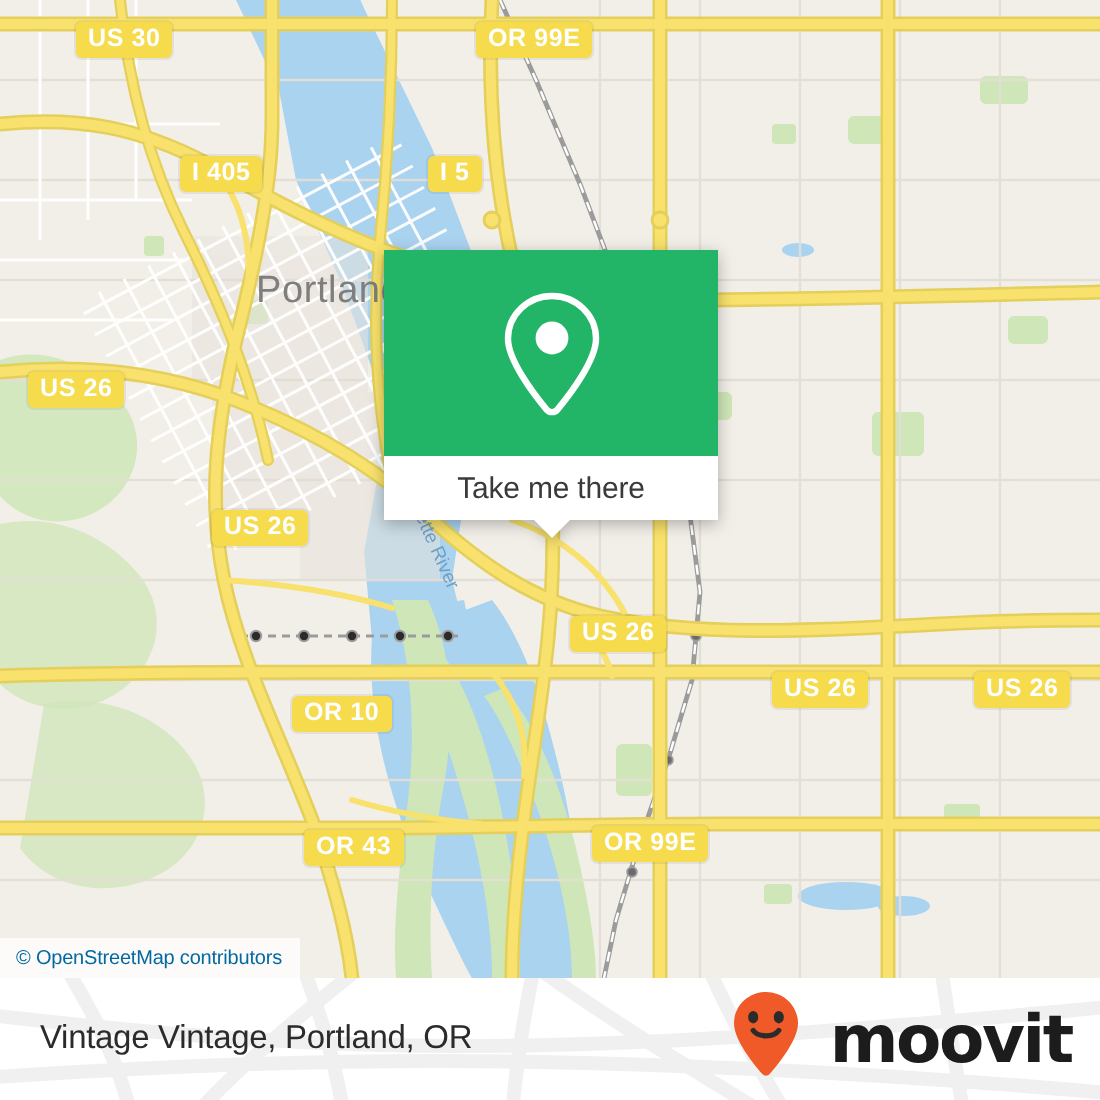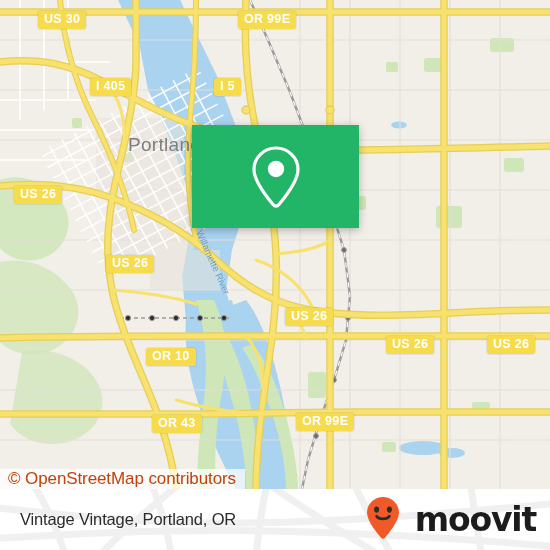--- a/index.html
+++ b/index.html
@@ -26,22 +26,22 @@
   #map svg { display: block; }
 
   
   #attribution {
     position: absolute;
     left: 0; top: 469px;
     height: 20px;
     padding: 0 9px 0 8px;
     display: flex; align-items: center;
     background: rgba(255,255,255,0.72);
-    font-size: 17px;
-    color: #c2410c;
+    font-size: 10px;
+    color: #0369a1;
     letter-spacing: -0.1px;
     white-space: nowrap;
     z-index: 40;
   }
 
   
   #popup {
     position: absolute;
     left: 192px; top: 125px;
     width: 167px;
@@ -313,20 +313,24 @@
       <div id="popup-image">
         <span>
           <svg width="56" height="66" viewBox="0 0 56 66" xmlns="http://www.w3.org/2000/svg">
             <path d="M28 4 C15.8 4 6 13.6 6 25.4 C6 36 18.5 52.6 25.3 60.8
                      C26.7 62.5 29.3 62.5 30.7 60.8 C37.5 52.6 50 36 50 25.4
                      C50 13.6 40.2 4 28 4 Z" fill="none" stroke="#ffffff" stroke-width="3.2"></path>
             <circle cx="28" cy="25" r="8.2" fill="#ffffff"></circle>
           </svg>
         </span>
       </div>
+      <div id="popup-action">
+        <span>Take me there</span>
+        <span id="popup-tail"></span>
+      </div>
     </div>
   </div>
 
   <div id="footer">
 
     <svg id="footer-watermark" width="550" height="61" viewBox="0 0 550 61" xmlns="http://www.w3.org/2000/svg">
       <rect x="0" y="0" width="550" height="61" fill="#ffffff"></rect>
       <g stroke="#f0f0f0" stroke-width="7" fill="none" stroke-linecap="round">
         <path d="M-10 18 C60 26 140 34 230 34 C330 34 430 26 560 14"></path>
         <path d="M-10 50 C80 44 170 40 270 42 C370 44 470 50 560 58"></path>

